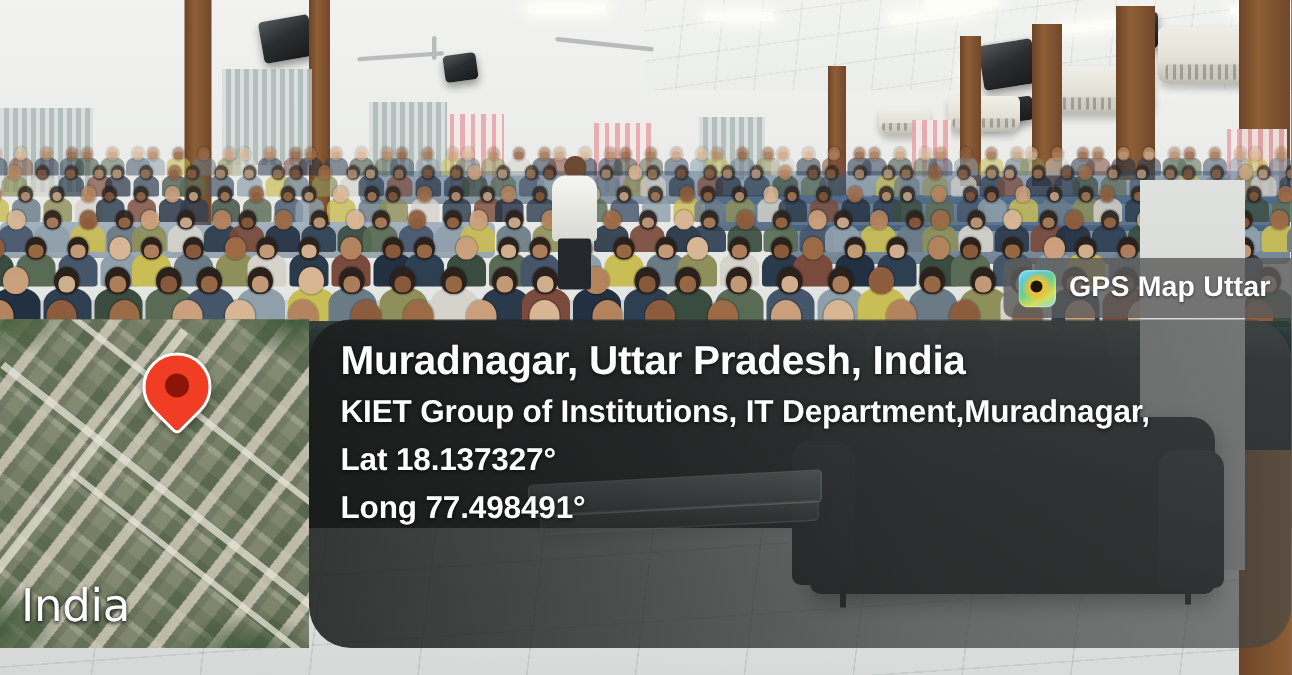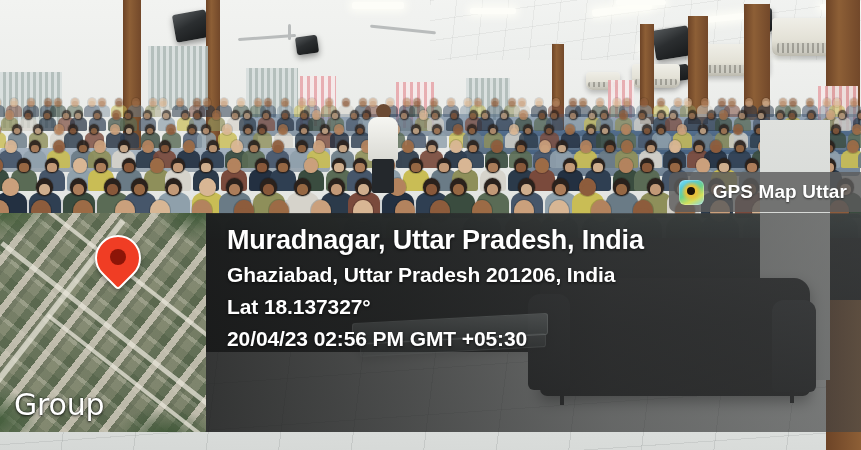--- a/index.html
+++ b/index.html
@@ -225,20 +225,21 @@
   
   #stamp-text {
     position:relative; flex:1 1 auto; height:219px;
     padding:9px 0 0 21px;
     background:linear-gradient(90deg,
         rgba(28,29,29,.88) 0%,
         rgba(38,39,39,.80) 30%,
         rgba(56,57,57,.72) 62%,
         rgba(68,69,69,.66) 100%);
     color:#fff;
+    border-radius:28px;
   }
   #stamp-text .line {
     white-space:nowrap;
     text-shadow:0 1px 3px rgba(0,0,0,.75);
   }
   #stamp-text .title {
     font-size:27px; font-weight:bold; letter-spacing:-.2px;
     line-height:36px; margin-bottom:1px;
   }
   #stamp-text .sub {
@@ -1176,24 +1177,24 @@
       <div class="sat-road" style="left:-30px;top:120px;width:300px;height:5px;transform:rotate(38deg);"></div>
       <div class="sat-road" style="left:-10px;top:60px;width:280px;height:4px;transform:rotate(38deg);"></div>
       <div class="sat-road" style="left:20px;top:180px;width:260px;height:4px;transform:rotate(38deg);"></div>
       <div class="sat-road" style="left:40px;top:-20px;width:6px;height:260px;transform:rotate(38deg);"></div>
 
       <div class="pin">
         <div class="pin-body"></div>
         <div class="pin-hole"></div>
       </div>
 
-      <div id="google-wm">Group</div>
+      <div id="google-wm">India</div>
     </div>
 
     <div id="stamp-text">
       <div class="line title">Muradnagar, Uttar Pradesh, India</div>
-      <div class="line sub">Ghaziabad, Uttar Pradesh 201206, India</div>
+      <div class="line sub">KIET Group of Institutions, IT Department,Muradnagar,</div>
       <div class="line sub">Lat 18.137327°</div>
-      <div class="line sub">20/04/23 02:56 PM GMT +05:30</div>
+      <div class="line sub">Long 77.498491°</div>
     </div>
 
   </div>
 </div>
 
 </body></html>

